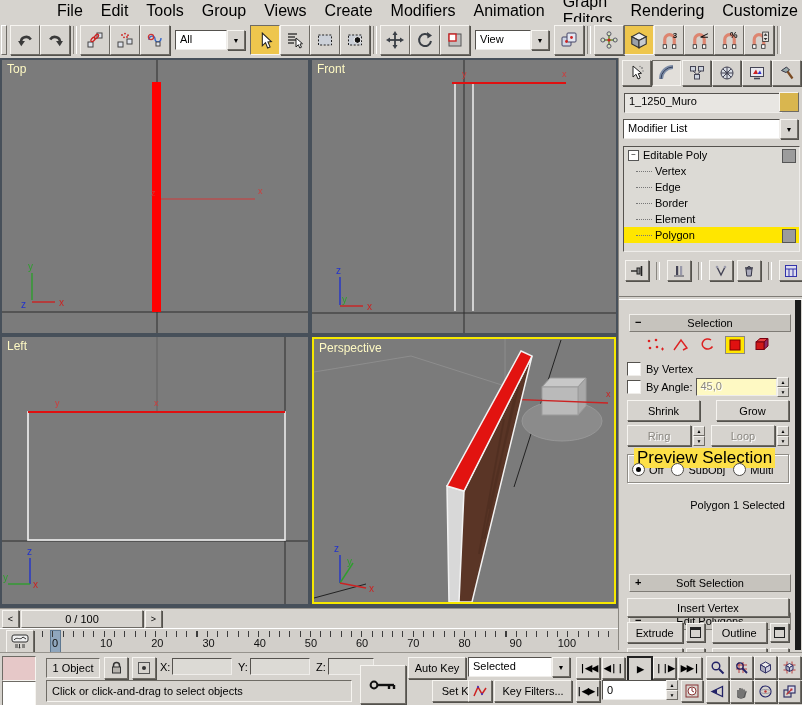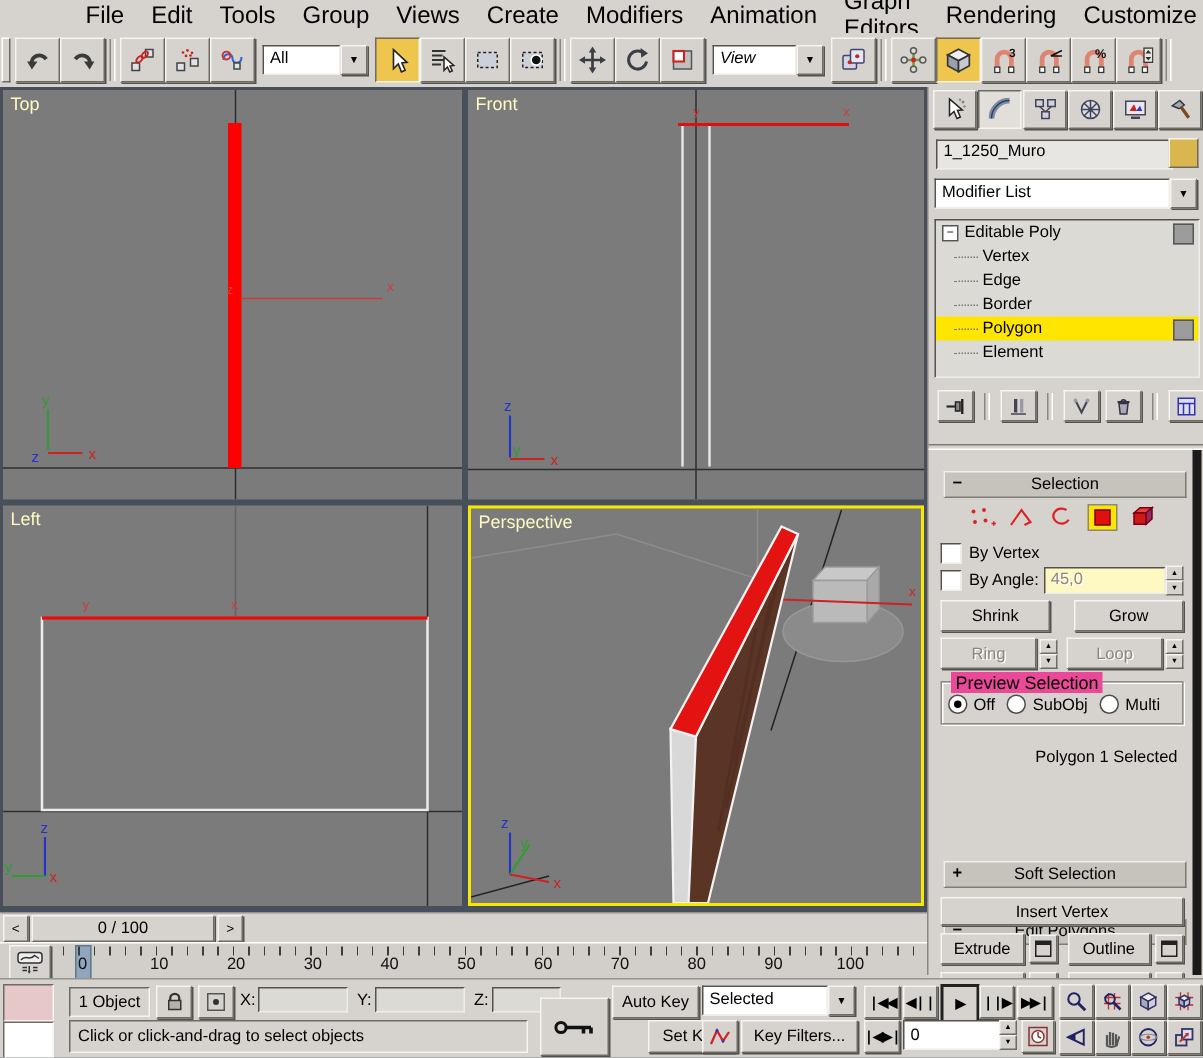--- a/index.html
+++ b/index.html
@@ -176,21 +176,21 @@
           <path d="M13.5 5 A6 6 0 1 0 15 10" fill="none" stroke="#3a3f46" stroke-width="2"></path>
           <path d="M11 1 L16 4.5 L11.5 7.5 Z" fill="#3a3f46"></path>
         </svg>
       </span>
     <span class="tbtn btn3d">
         <svg width="18" height="18" viewBox="0 0 18 18">
           <rect x="3" y="3" width="12" height="12" fill="#bfbfbf" stroke="#555"></rect>
           <rect x="3" y="3" width="7" height="7" fill="#fff" stroke="#c22" stroke-width="1.4"></rect>
         </svg>
       </span>
-    <span class="dd" style="width:74px;margin:0 5px;font-style:italic;">
+    <span class="dd" style="width:74px;margin:0 5px;">
       <span class="ddtext">View</span>
       <span class="ddarr btn3d">▼</span>
     </span>
     <span class="tbtn btn3d">
         <svg width="18" height="18" viewBox="0 0 18 18">
           <rect x="2" y="6" width="9" height="9" rx="1" fill="#cfd6e6" stroke="#446"></rect>
           <rect x="7" y="2" width="9" height="9" rx="1" fill="#e3e7f2" stroke="#446"></rect>
           <circle cx="6.5" cy="10.5" r="1.4" fill="#c22"></circle>
           <circle cx="11.5" cy="6.5" r="1.4" fill="#c22"></circle>
         </svg>
@@ -425,28 +425,28 @@
           <span>Vertex</span>
         </div>
       <div class="stackrow">
           <span class="tree"></span>
           <span>Edge</span>
         </div>
       <div class="stackrow">
           <span class="tree"></span>
           <span>Border</span>
         </div>
+      <div class="stackrow">
+          <span class="tree"></span>
+          <span>Element</span>
+        </div>
       <div class="stackrow" style="background:#ffe600;">
           <span class="tree"></span>
           <span>Polygon</span>
           <span class="graybox"></span>
-        </div>
-      <div class="stackrow">
-          <span class="tree"></span>
-          <span>Element</span>
         </div>
     </div>
 
     <div class="abs flexc" style="left:6px;top:202px;gap:4px;">
       <span class="btn3d" style="width:22px;height:19px;">
           <svg width="14" height="14" viewBox="0 0 14 14">
             <line x1="1" y1="7" x2="7" y2="7" stroke="#222" stroke-width="1.4"></line>
             <rect x="7" y="4" width="3" height="6" fill="#888" stroke="#222"></rect>
             <line x1="11.5" y1="2" x2="11.5" y2="12" stroke="#222" stroke-width="1.6"></line>
           </svg>
@@ -555,21 +555,21 @@
             <div>▼</div>
           </span>
         <span class="rbtn btn3d disab" style="flex:1;margin-left:4px;">Loop</span>
         <span class="spin">
             <div>▲</div>
             <div>▼</div>
           </span>
       </div>
 
       <div style="border:1px solid #8f8c86;box-shadow:1px 1px 0 #fff,inset 1px 1px 0 #fff;margin-top:8px;padding:4px 4px 6px;position:relative;">
-        <span style="position:absolute;top:-7px;left:6px;background:#ec4899;padding:0 3px;font-size:12px;">Preview Selection</span>
+        <span style="position:absolute;top:-7px;left:6px;background:#fde047;padding:0 3px;font-size:17px;">Preview Selection</span>
         <div class="flexc" style="gap:8px;margin-top:4px;">
           <span class="flexc">
               <span class="rad on"></span>
               <span class="lbl">Off</span>
             </span>
           <span class="flexc">
               <span class="rad"></span>
               <span class="lbl">SubObj</span>
             </span>
           <span class="flexc">

